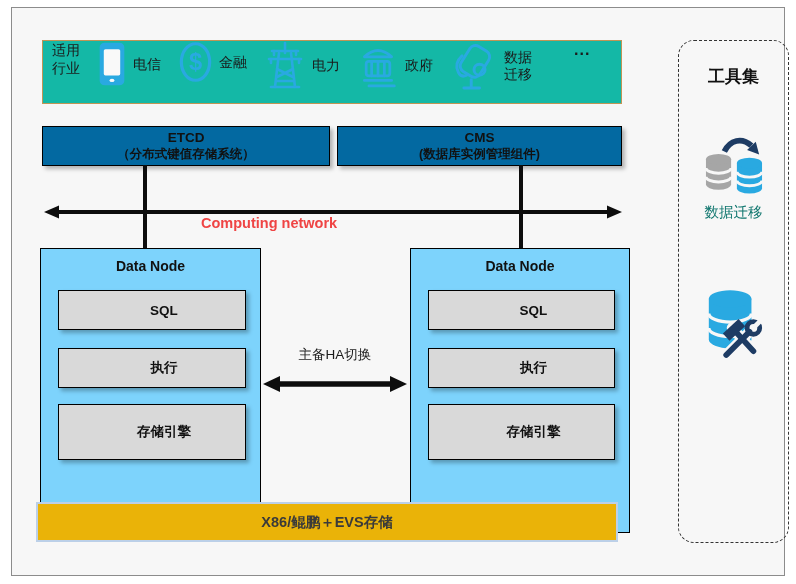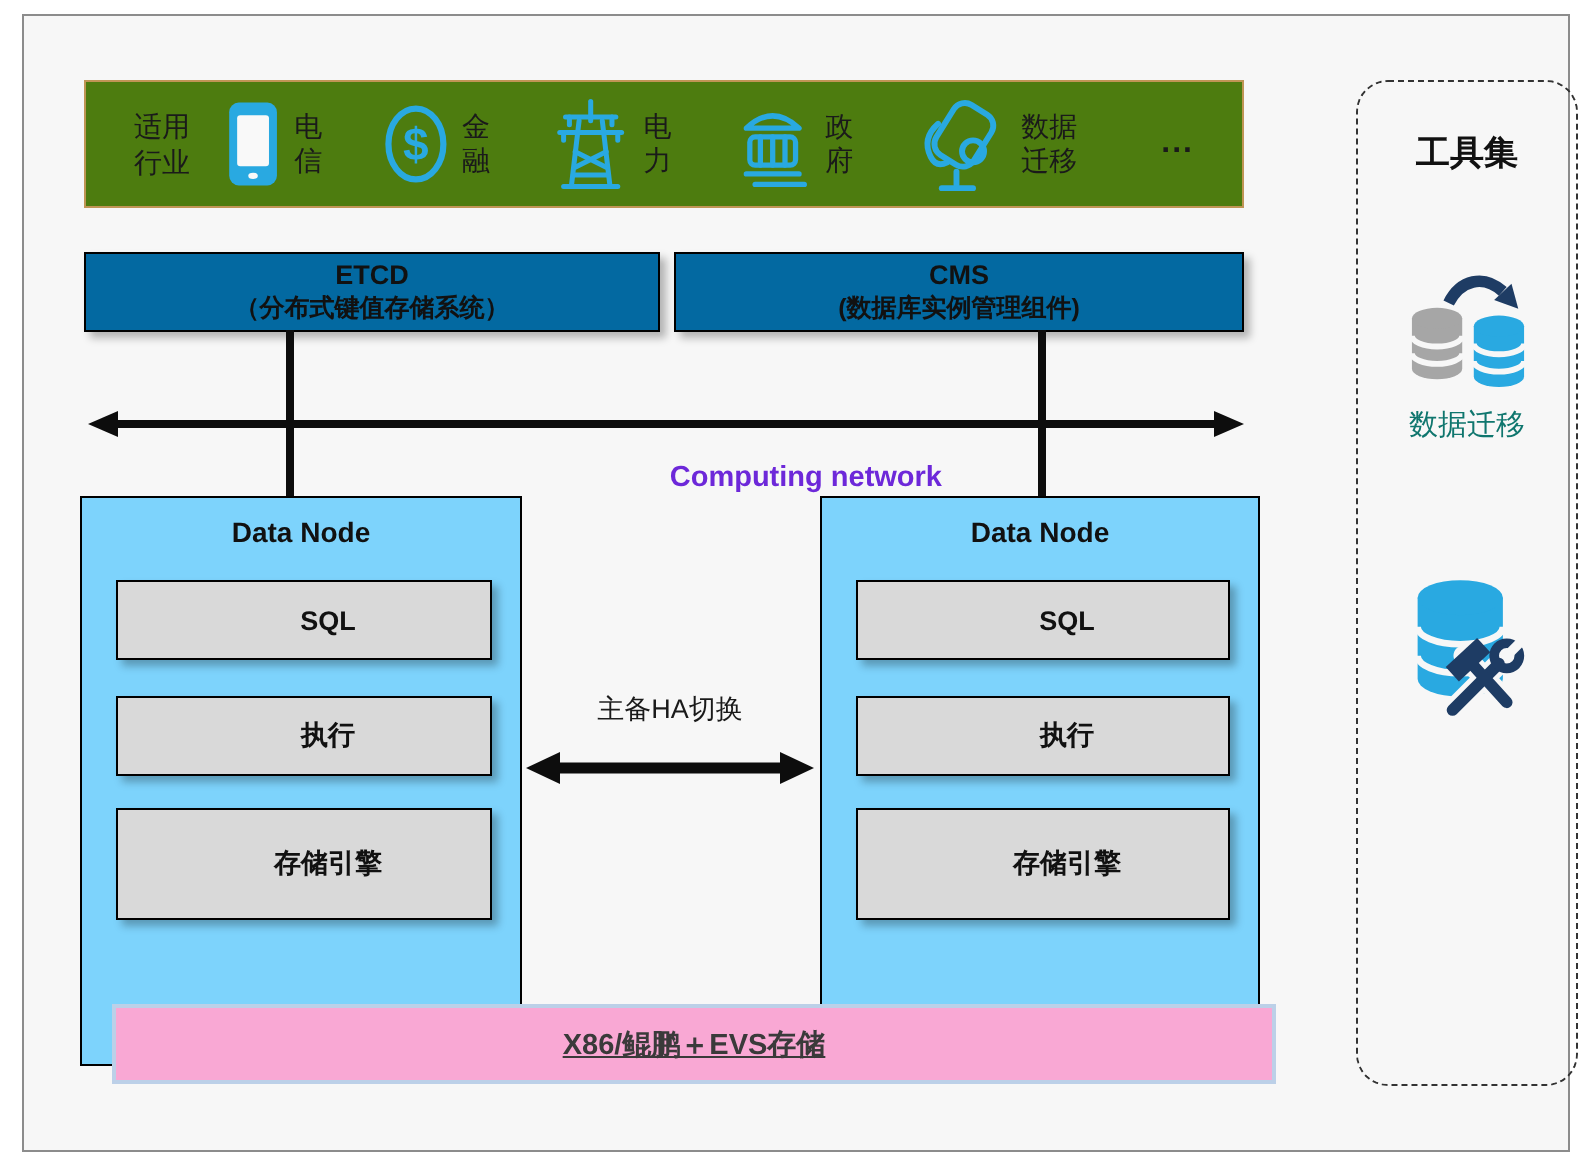--- a/index.html
+++ b/index.html
@@ -9,21 +9,21 @@
     background:#ffffff;color:#111;
   }
   .outer-frame{
     position:absolute;left:11px;top:7px;width:774px;height:569px;
     border:1px solid #8c8c8c;background:#f7f7f7;box-sizing:border-box;
   }
   
   .industry-box{
     position:absolute;left:42px;top:40px;width:580px;height:64px;
     border:1px solid #c09555;box-sizing:border-box;
-    display:flex;align-items:center;padding:0 24px;gap:8px;background:#4d7c0f;
+    display:flex;align-items:flex-start;padding:0 9px;gap:8px;background:#14b8a6;
   }
   .industry-label{font-size:14px;line-height:1.3;color:#1a1a1a;white-space:pre-line;flex:0 0 auto;}
   .industry-item{display:flex;align-items:center;gap:7px;margin-left:10px;}
   .industry-item .ind-label{font-size:14px;color:#1a1a1a;line-height:1.2;}
   .ind-label.wrap{width:32px;}
   .industry-more{font-size:16px;font-weight:bold;letter-spacing:1px;margin-left:30px;color:#1a1a1a;}
   .icon-blue{display:block;}
   
   .gray-box{
     position:absolute;background:#0369a1;border:1.5px solid #000;box-sizing:border-box;
@@ -34,22 +34,22 @@
   .gray-box .gb-title{font-size:13.5px;font-weight:bold;line-height:1.25;}
   .gray-box .gb-sub{font-size:12.5px;font-weight:bold;line-height:1.25;}
   .etcd{left:42px;top:126px;width:288px;height:40px;}
   .cms{left:337px;top:126px;width:285px;height:40px;}
   
   .vline{position:absolute;width:4px;background:#0d0d0d;}
   .vline.left{left:143px;top:165px;height:85px;}
   .vline.right{left:519px;top:165px;height:85px;}
   .net-arrow{position:absolute;left:44px;top:204px;}
   .net-label{
-    position:absolute;left:201px;top:215px;width:270px;text-align:right;
-    font-size:14.5px;font-weight:bold;color:#6d28d9;margin-top:16px;
+    position:absolute;left:201px;top:215px;width:270px;text-align:left;
+    font-size:14.5px;font-weight:bold;color:#ef4444;
   }
   
   .data-node{
     position:absolute;top:248px;height:285px;background:#7dd3fc;
     border:1.5px solid #000;box-sizing:border-box;
   }
   .data-node.left{left:40px;width:221px;}
   .data-node.right{left:410px;width:220px;}
   .dn-title{position:absolute;top:9px;left:0;right:0;text-align:center;font-size:14px;font-weight:bold;}
   .layer{
@@ -59,24 +59,24 @@
     font-size:13.5px;font-weight:bold;padding-left:24px;
   }
   .layer.l1{top:41px;height:40px;}
   .layer.l2{top:99px;height:40px;}
   .layer.l3{top:155px;height:56px;}
   
   .ha-label{position:absolute;left:265px;top:346px;width:140px;text-align:center;font-size:13.5px;color:#1a1a1a;}
   .ha-arrow{position:absolute;left:263px;top:374px;}
   
   .infra-bar{
-    position:absolute;left:56px;top:502px;width:582px;height:40px;
-    background:#f9a8d4;border:2px solid #bcd0e8;box-sizing:border-box;
+    position:absolute;left:36px;top:502px;width:582px;height:40px;
+    background:#eab308;border:2px solid #bcd0e8;box-sizing:border-box;
     display:flex;align-items:center;justify-content:center;
-    font-size:14.5px;font-weight:bold;color:#3a3a3a;text-decoration:underline;
+    font-size:14.5px;font-weight:bold;color:#3a3a3a;
   }
   
   .toolset{
     position:absolute;left:678px;top:40px;width:111px;height:503px;
     border:1.5px dashed #333;border-radius:16px;box-sizing:border-box;
   }
   .toolset-title{position:absolute;top:24px;left:0;right:0;text-align:center;font-size:17px;font-weight:bold;color:#111;}
   .tool-icon{position:absolute;left:0;right:0;display:flex;justify-content:center;}
   .tool-icon.migration{top:96px;}
   .tool-icon.sqldev{top:246px;}

